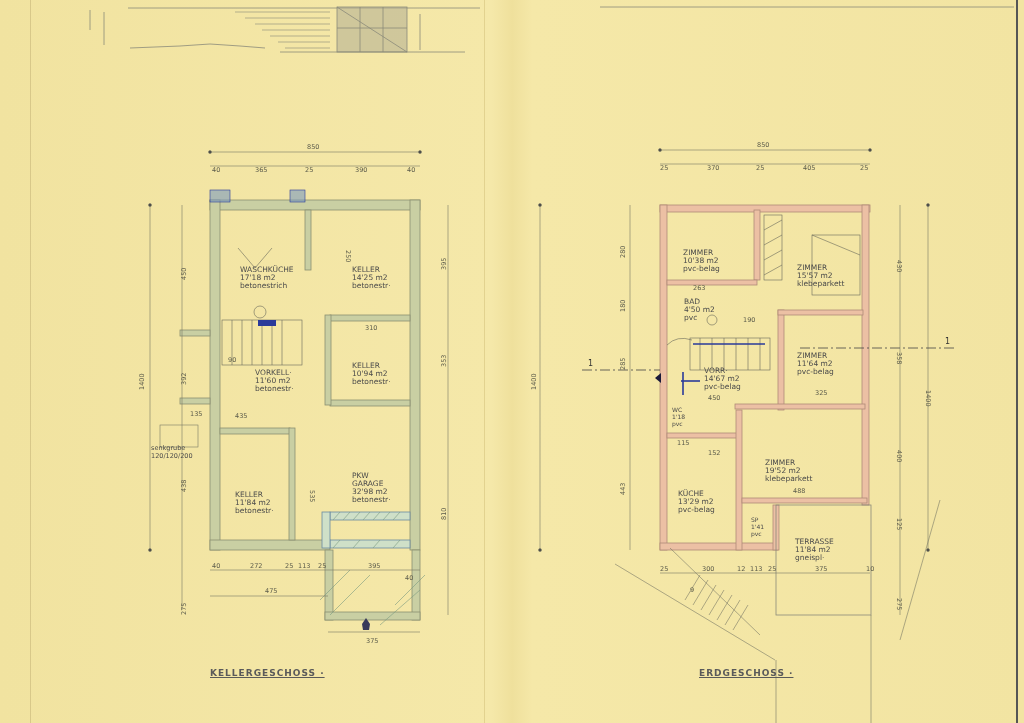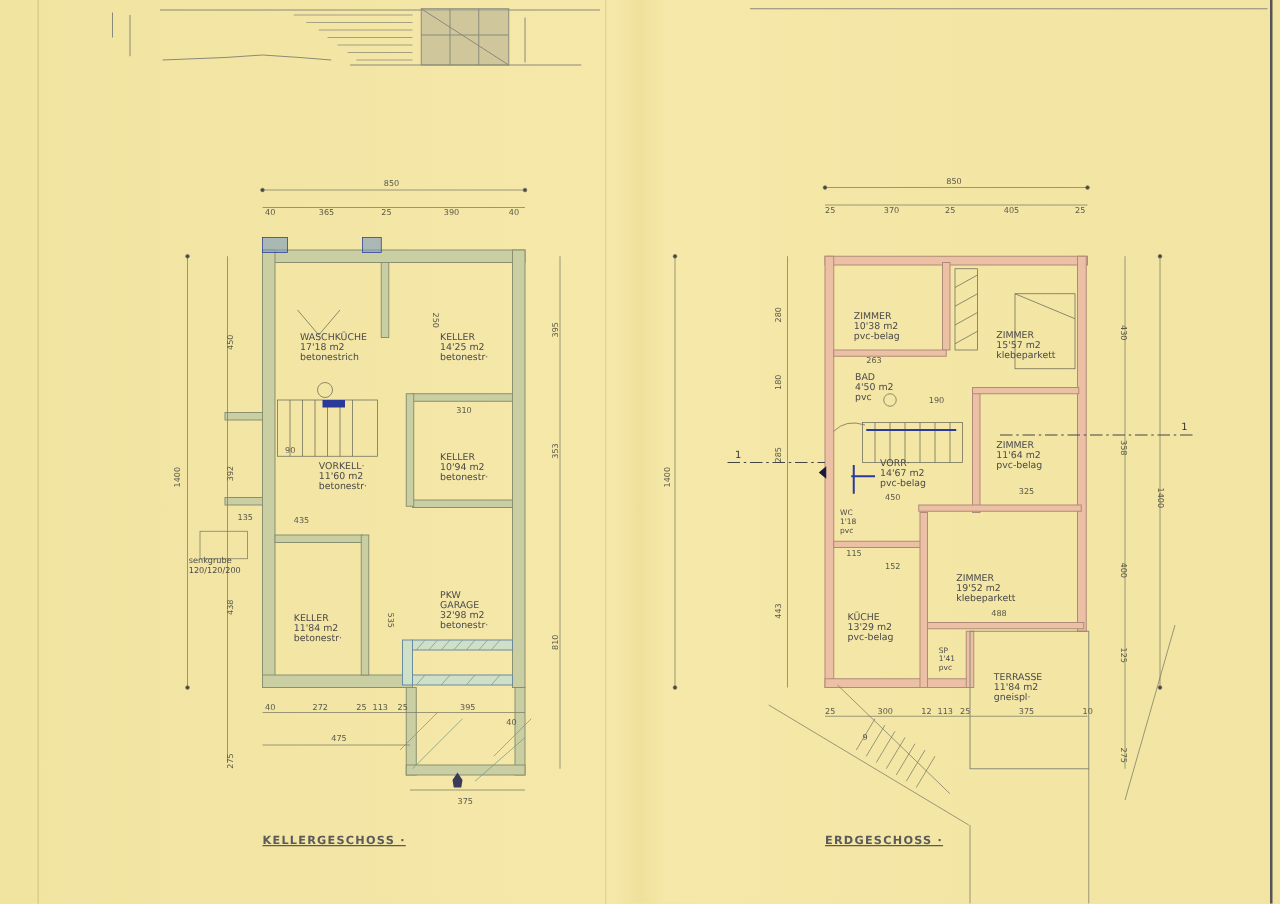--- a/index.html
+++ b/index.html
@@ -335,13 +335,13 @@
       <text x="751" y="536" style="font-size:6px">pvc</text>
       <text x="795" y="544">TERRASSE</text>
       <text x="795" y="552">11'84 m2</text>
       <text x="795" y="560">gneispl·</text>
     </g>
     <path d="M655 378 l6 -5 v10 z" fill="#1a1a3a"></path>
   </g>
 </svg>
 
 <div class="title" style="left:210px;top:668px;">KELLERGESCHOSS ·</div>
-<div class="title" style="left:660px;top:668px;">ERDGESCHOSS ·</div>
+<div class="title" style="left:699px;top:668px;">ERDGESCHOSS ·</div>
 
 </body></html>

